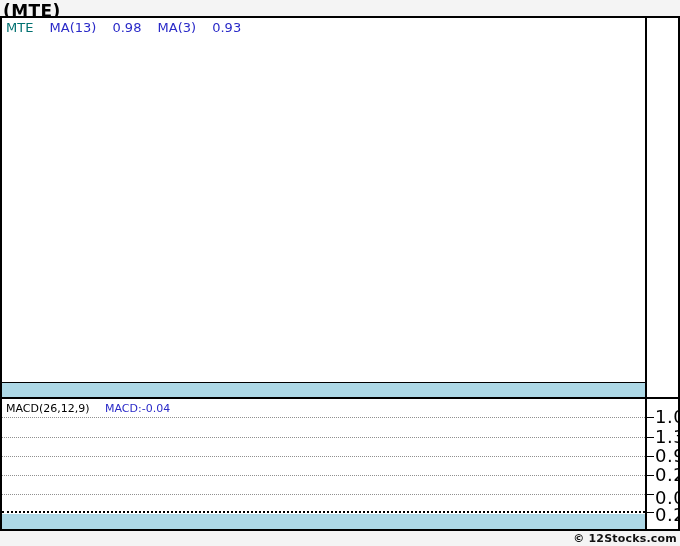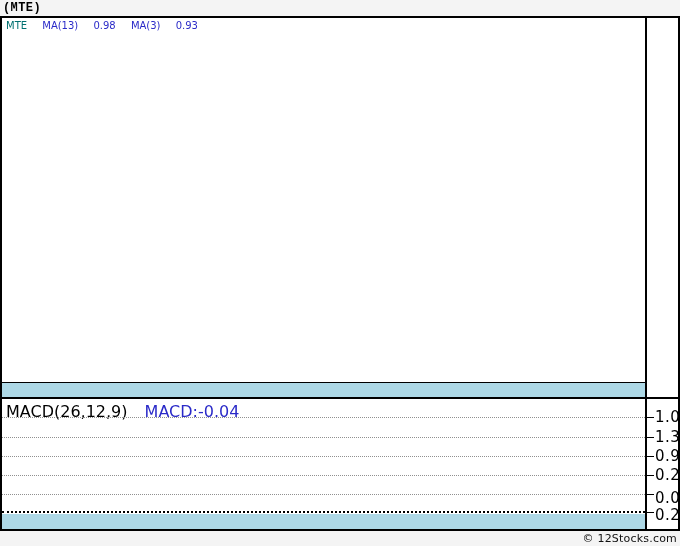--- a/index.html
+++ b/index.html
@@ -4,49 +4,49 @@
 <style>
   html,body{margin:0;padding:0;}
   body{
     width:680px;height:546px;position:relative;overflow:hidden;
     background:#f4f4f4;
     font-family:"DejaVu Sans","Liberation Sans",sans-serif;
     color:#000;
   }
   .title{
     position:absolute;left:3px;top:1px;
-    font-size:12px;font-weight:bold;letter-spacing:0.4px;font-family:Liberation Mono, monospace;
+    font-size:17px;font-weight:bold;letter-spacing:0.4px;
   }
   .frame{
     position:absolute;left:0;top:16px;width:676px;height:511px;
     border:2px solid #000;background:#fff;
   }
   .vsep{position:absolute;left:643px;top:0;width:2px;height:511px;background:#000;}
-  .legend-main{position:absolute;left:4px;top:2px;font-size:10px;white-space:nowrap;}
-  .legend-macd{position:absolute;left:4px;top:384px;font-size:16px;white-space:nowrap;}
+  .legend-main{position:absolute;left:4px;top:2px;font-size:13px;white-space:nowrap;}
+  .legend-macd{position:absolute;left:4px;top:384px;font-size:11px;white-space:nowrap;}
   .sym{color:#007070;margin-right:12px;}
   .blue{color:#2a2ac8;}
   .sp{margin-right:12px;}
   .band-top-line{position:absolute;left:0;top:364px;width:643px;height:1px;background:#000;}
   .band-main{position:absolute;left:0;top:365px;width:643px;height:14px;background:#add8e6;}
   .panel-sep{position:absolute;left:0;top:379px;width:676px;height:2px;background:#000;}
   .grid{position:absolute;left:0;width:643px;height:0;border-top:1px dotted #909090;}
   .g1{top:399px}.g2{top:419px}.g3{top:438px}.g4{top:457px}.g5{top:476px}
   .zero{position:absolute;left:0;top:493px;width:643px;height:0;border-top:2px dotted #000;}
   .tick{position:absolute;left:645px;width:7px;height:1px;background:#000;}
   .t1{top:399px}.t2{top:419px}.t3{top:438px}.t4{top:457px}.t5{top:476px}.t6{top:494px}
   .ylab{
     position:absolute;left:653px;width:24px;height:16px;line-height:16px;
-    font-size:15px;letter-spacing:0.5px;
+    font-size:18px;letter-spacing:0.5px;
   }
   .y1{top:391px}.y2{top:411px}.y3{top:430px}.y4{top:449px}.y5{top:489px}.y6{top:472px}
   .band-macd{position:absolute;left:0;top:496px;width:643px;height:15px;background:#add8e6;}
   .footer{
     position:absolute;right:3px;top:532px;
-    font-size:11px;font-weight:400;color:#111;letter-spacing:0.2px;
+    font-size:11px;font-weight:700;color:#111;letter-spacing:0.2px;
   }
 </style>
 </head>
 <body>
 
 <div class="title">(MTE)</div>
 
 <div class="frame">
 
   <div style="position:absolute;left:0;top:0;width:643px;height:364px;"></div>

